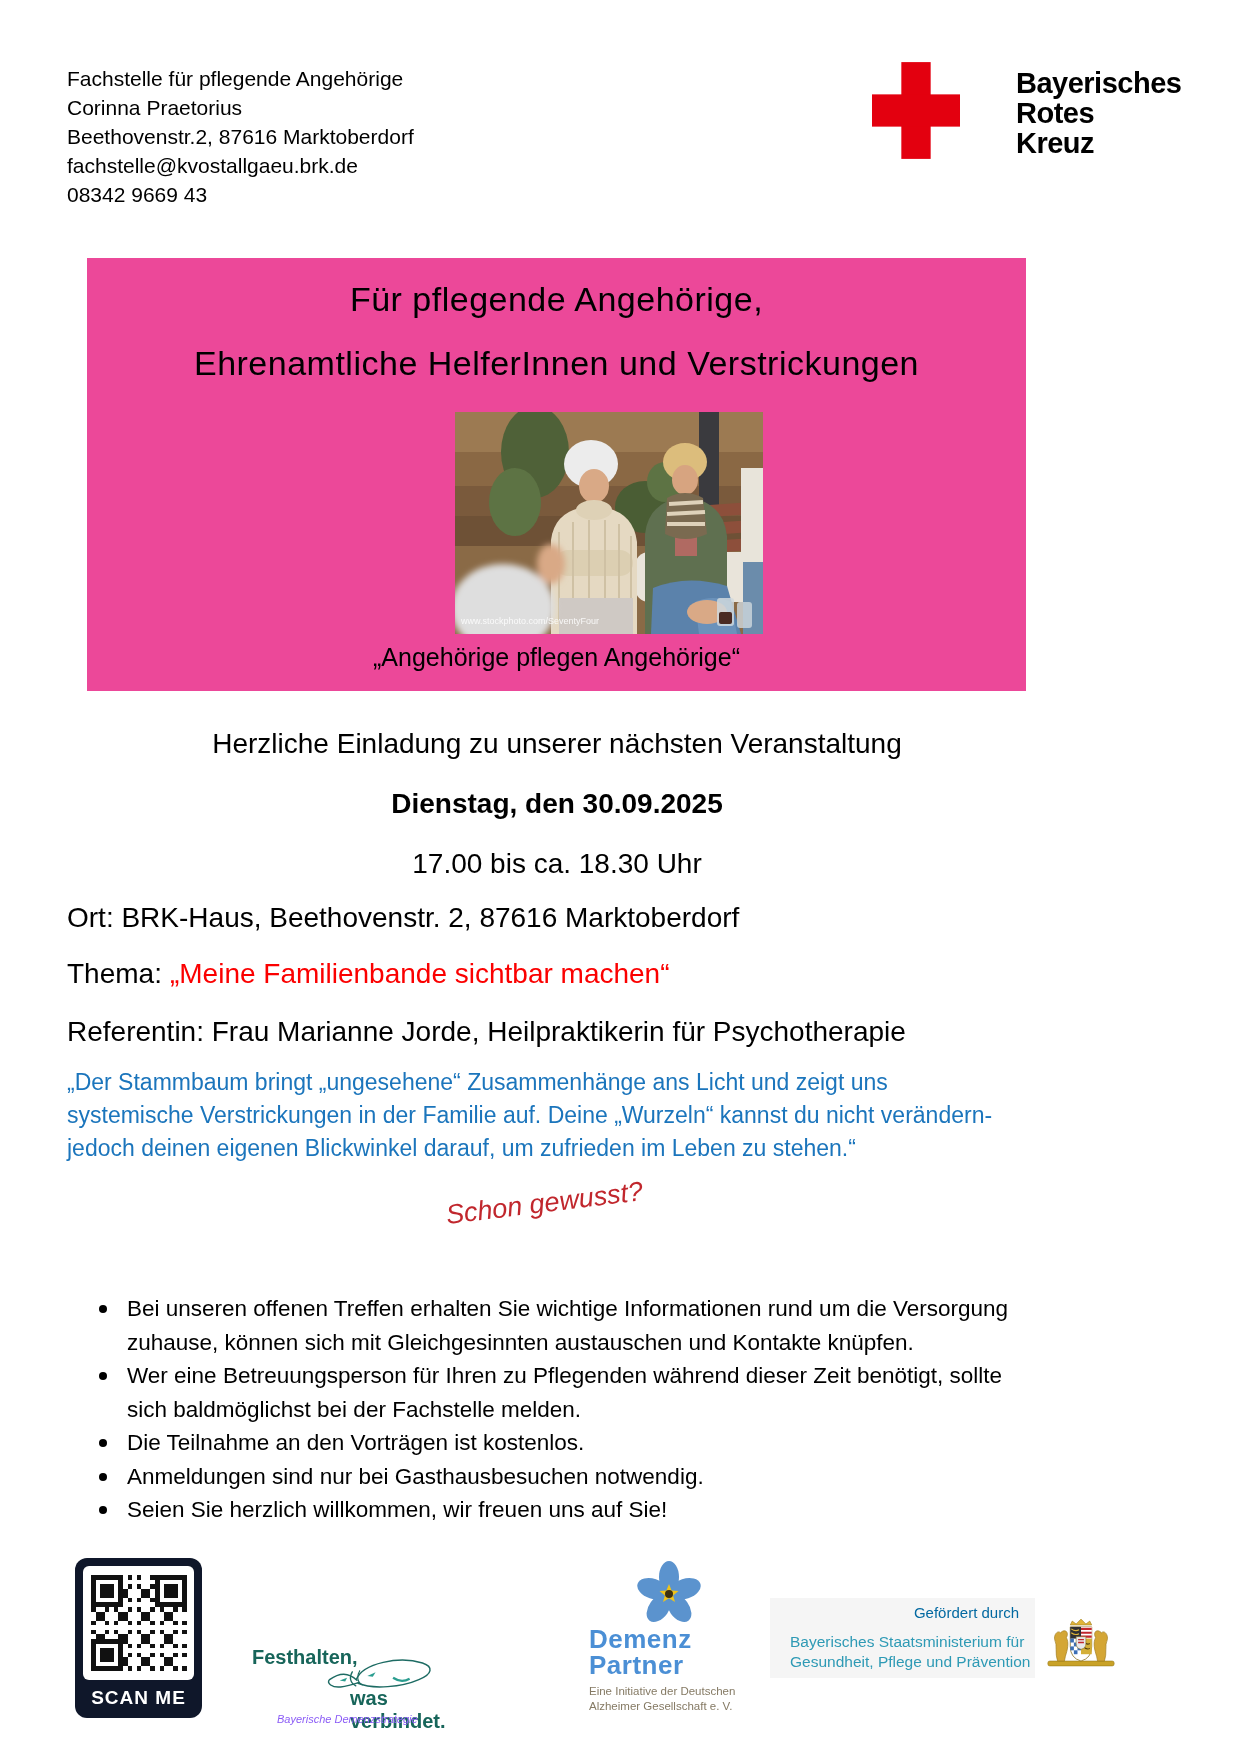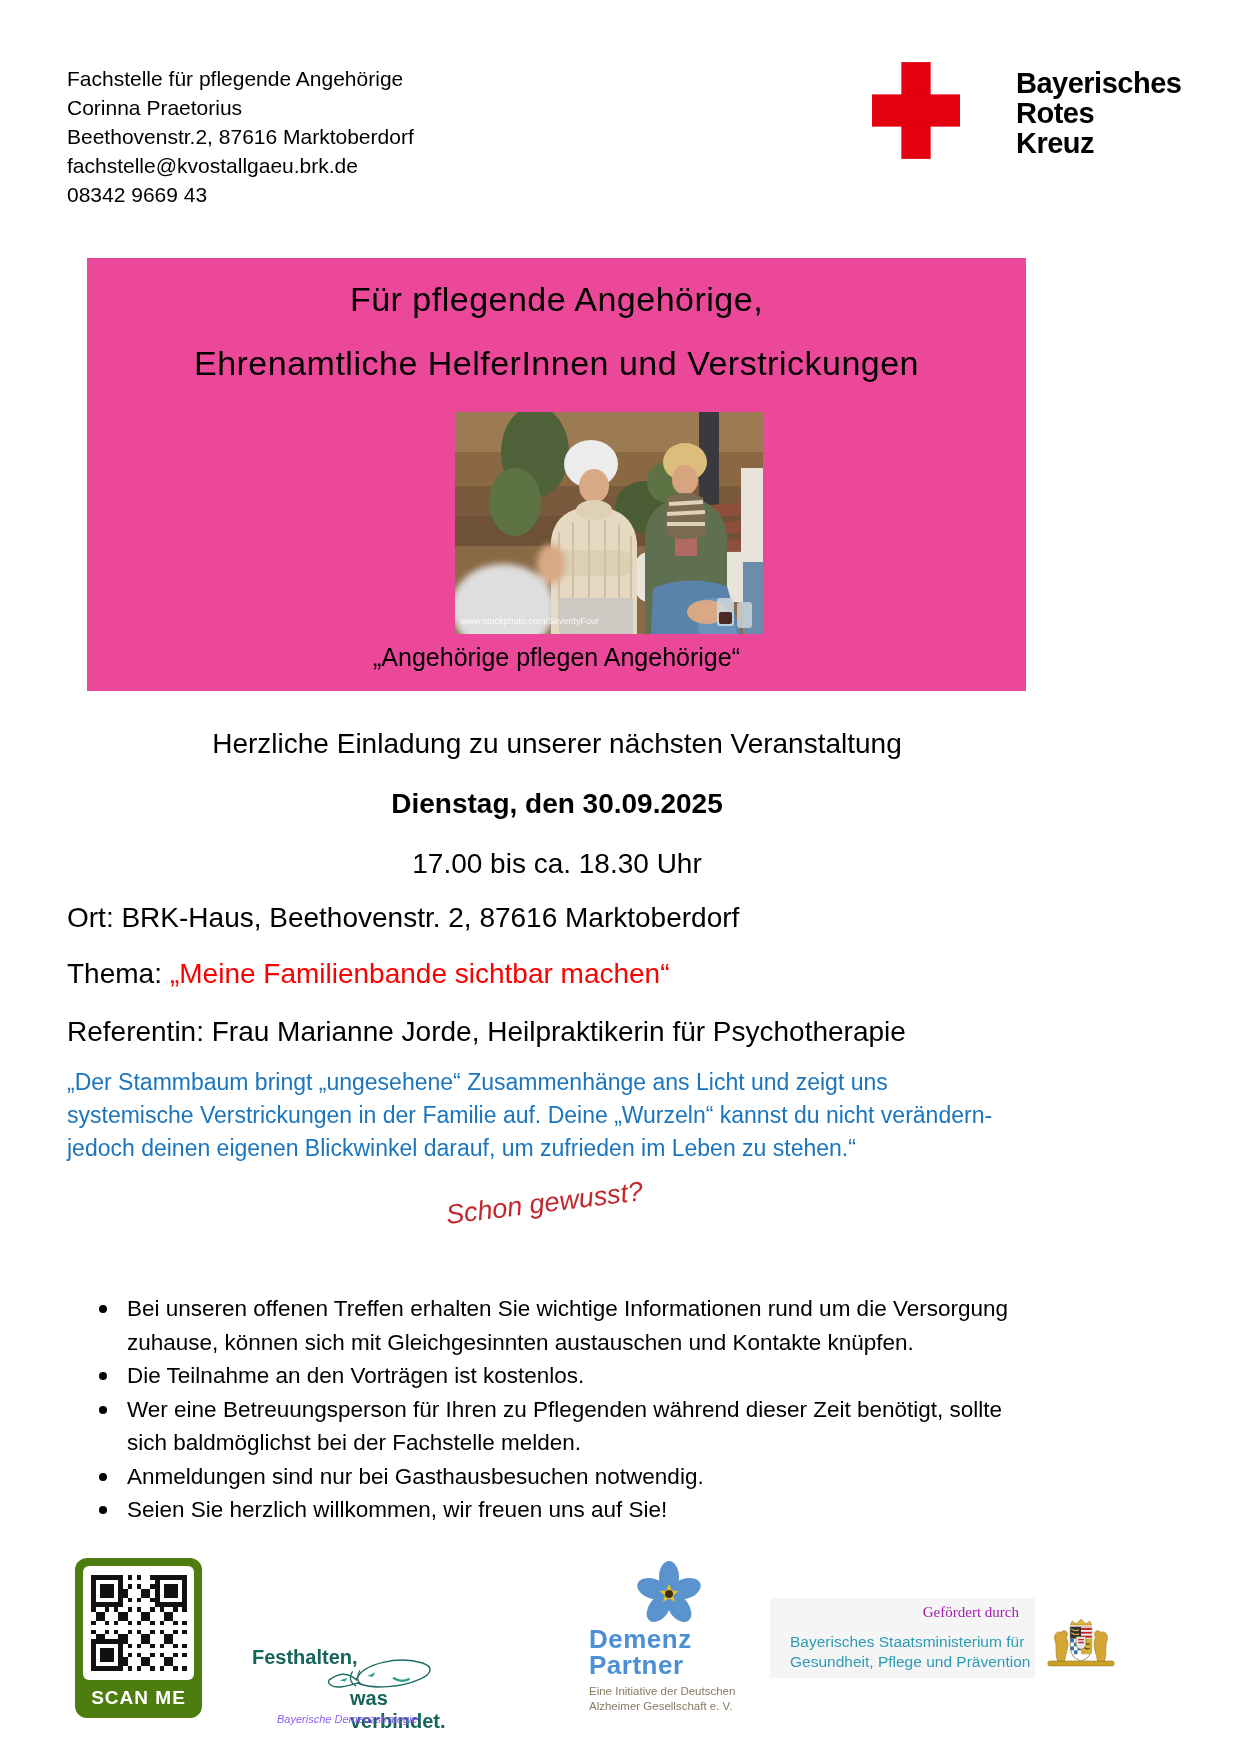--- a/index.html
+++ b/index.html
@@ -37,39 +37,39 @@
   .event-speaker { top:1016px; }
   .quote { position:absolute; left:67px; top:1066px; width:945px; font-size:23px; line-height:33px; color:#1b75bc; }
   .teaser { position:absolute; left:448px; top:1200px; font-size:27px; font-style:italic; color:#c1272d; transform:rotate(-7deg); transform-origin:left bottom; }
 
   
   .bullets { position:absolute; left:93px; top:1292px; width:925px; list-style:none; }
   .bullets li { position:relative; padding-left:34px; font-size:22.5px; line-height:33.5px; }
   .bullets li::before { content:""; position:absolute; left:6px; top:13px; width:8px; height:8px; border-radius:50%; background:#000; }
 
   
-  .qr-frame { position:absolute; left:75px; top:1558px; width:127px; height:160px; background:#4d7c0f; border-radius:12px; padding:8px 8px 0 8px; }
+  .qr-frame { position:absolute; left:75px; top:1558px; width:127px; height:160px; background:#0f172a; border-radius:12px; padding:8px 8px 0 8px; }
   .qr-white { width:111px; height:114px; background:#fff; border-radius:6px; display:flex; align-items:center; justify-content:center; }
   .qr-white svg { width:96px; height:96px; }
   .qr-label { width:100%; height:34px; color:#fff; font-size:19px; font-weight:bold; letter-spacing:1px; text-align:center; line-height:36px; }
 
   .strategie { position:absolute; left:225px; top:1640px; width:250px; height:90px; color:#17655a; }
   .strategie .p1 { position:absolute; left:27px; top:6px; font-size:20px; font-weight:bold; }
   .strategie .knot { position:absolute; left:83px; top:12px; width:137px; height:46px; }
   .strategie .p2 { position:absolute; left:125px; top:47px; font-size:20px; font-weight:bold; }
   .strategie .sub { position:absolute; left:52px; top:73px; font-size:11px; font-style:italic; color:#8b5cf6; }
 
   .demenz { position:absolute; left:545px; top:1560px; width:160px; text-align:left;margin-left:44px; }
   .demenz .flower { width:64px; height:66px; margin:0 auto; display:block; }
   .demenz .n { font-size:26px; font-weight:bold; color:#4b8fd5; line-height:26px; letter-spacing:0.5px; }
   .demenz .s { font-size:11.5px; color:#857a64; line-height:15px; }
   .demenz .s.first { margin-top:6px; }
 
   .funding-panel { position:absolute; left:770px; top:1598px; width:265px; height:80px; background:#f5f5f5; }
-  .funding-label { position:absolute; right:16px; top:6px; font-size:15px; color:#a21caf;font-family:Liberation Serif, serif; }
+  .funding-label { position:absolute; right:16px; top:6px; font-size:15px; color:#0369a1; }
   .funding-org { position:absolute; left:20px; top:34px; font-size:15.5px; line-height:20px; color:#2e9ab5; }
   .coat { position:absolute; left:1042px; top:1616px; width:78px; height:54px; }
 </style>
 </head>
 <body>
 
 <div class="page">
 
   <div class="contact">
     <div>Fachstelle für pflegende Angehörige</div>
@@ -181,22 +181,22 @@
   <div class="left-line event-location">Ort: BRK-Haus, Beethovenstr. 2, 87616 Marktoberdorf</div>
   <div class="left-line event-topic">
     <span>Thema:</span><span class="topic-value">„Meine Familienbande sichtbar machen“</span>
   </div>
   <div class="left-line event-speaker">Referentin: Frau Marianne Jorde, Heilpraktikerin für Psychotherapie</div>
   <div class="quote">„Der Stammbaum bringt „ungesehene“ Zusammenhänge ans Licht und zeigt uns systemische Verstrickungen in der Familie auf. Deine „Wurzeln“ kannst du nicht verändern- jedoch deinen eigenen Blickwinkel darauf, um zufrieden im Leben zu stehen.“</div>
   <div class="teaser">Schon gewusst?</div>
 
   <ul class="bullets">
     <li>Bei unseren offenen Treffen erhalten Sie wichtige Informationen rund um die Versorgung zuhause, können sich mit Gleichgesinnten austauschen und Kontakte knüpfen.</li>
+    <li>Wer eine Betreuungsperson für Ihren zu Pflegenden während dieser Zeit benötigt, sollte sich baldmöglichst bei der Fachstelle melden.</li>
     <li>Die Teilnahme an den Vorträgen ist kostenlos.</li>
-    <li>Wer eine Betreuungsperson für Ihren zu Pflegenden während dieser Zeit benötigt, sollte sich baldmöglichst bei der Fachstelle melden.</li>
     <li>Anmeldungen sind nur bei Gasthausbesuchen notwendig.</li>
     <li>Seien Sie herzlich willkommen, wir freuen uns auf Sie!</li>
   </ul>
 
   <div class="qr-frame">
     <div class="qr-white">
       <svg id="qr-svg" viewBox="0 0 21 21" shape-rendering="crispEdges" aria-hidden="true">
           <rect x="0" y="0" width="1" height="1" fill="#111"></rect>
           <rect x="1" y="0" width="1" height="1" fill="#111"></rect>
           <rect x="2" y="0" width="1" height="1" fill="#111"></rect>

